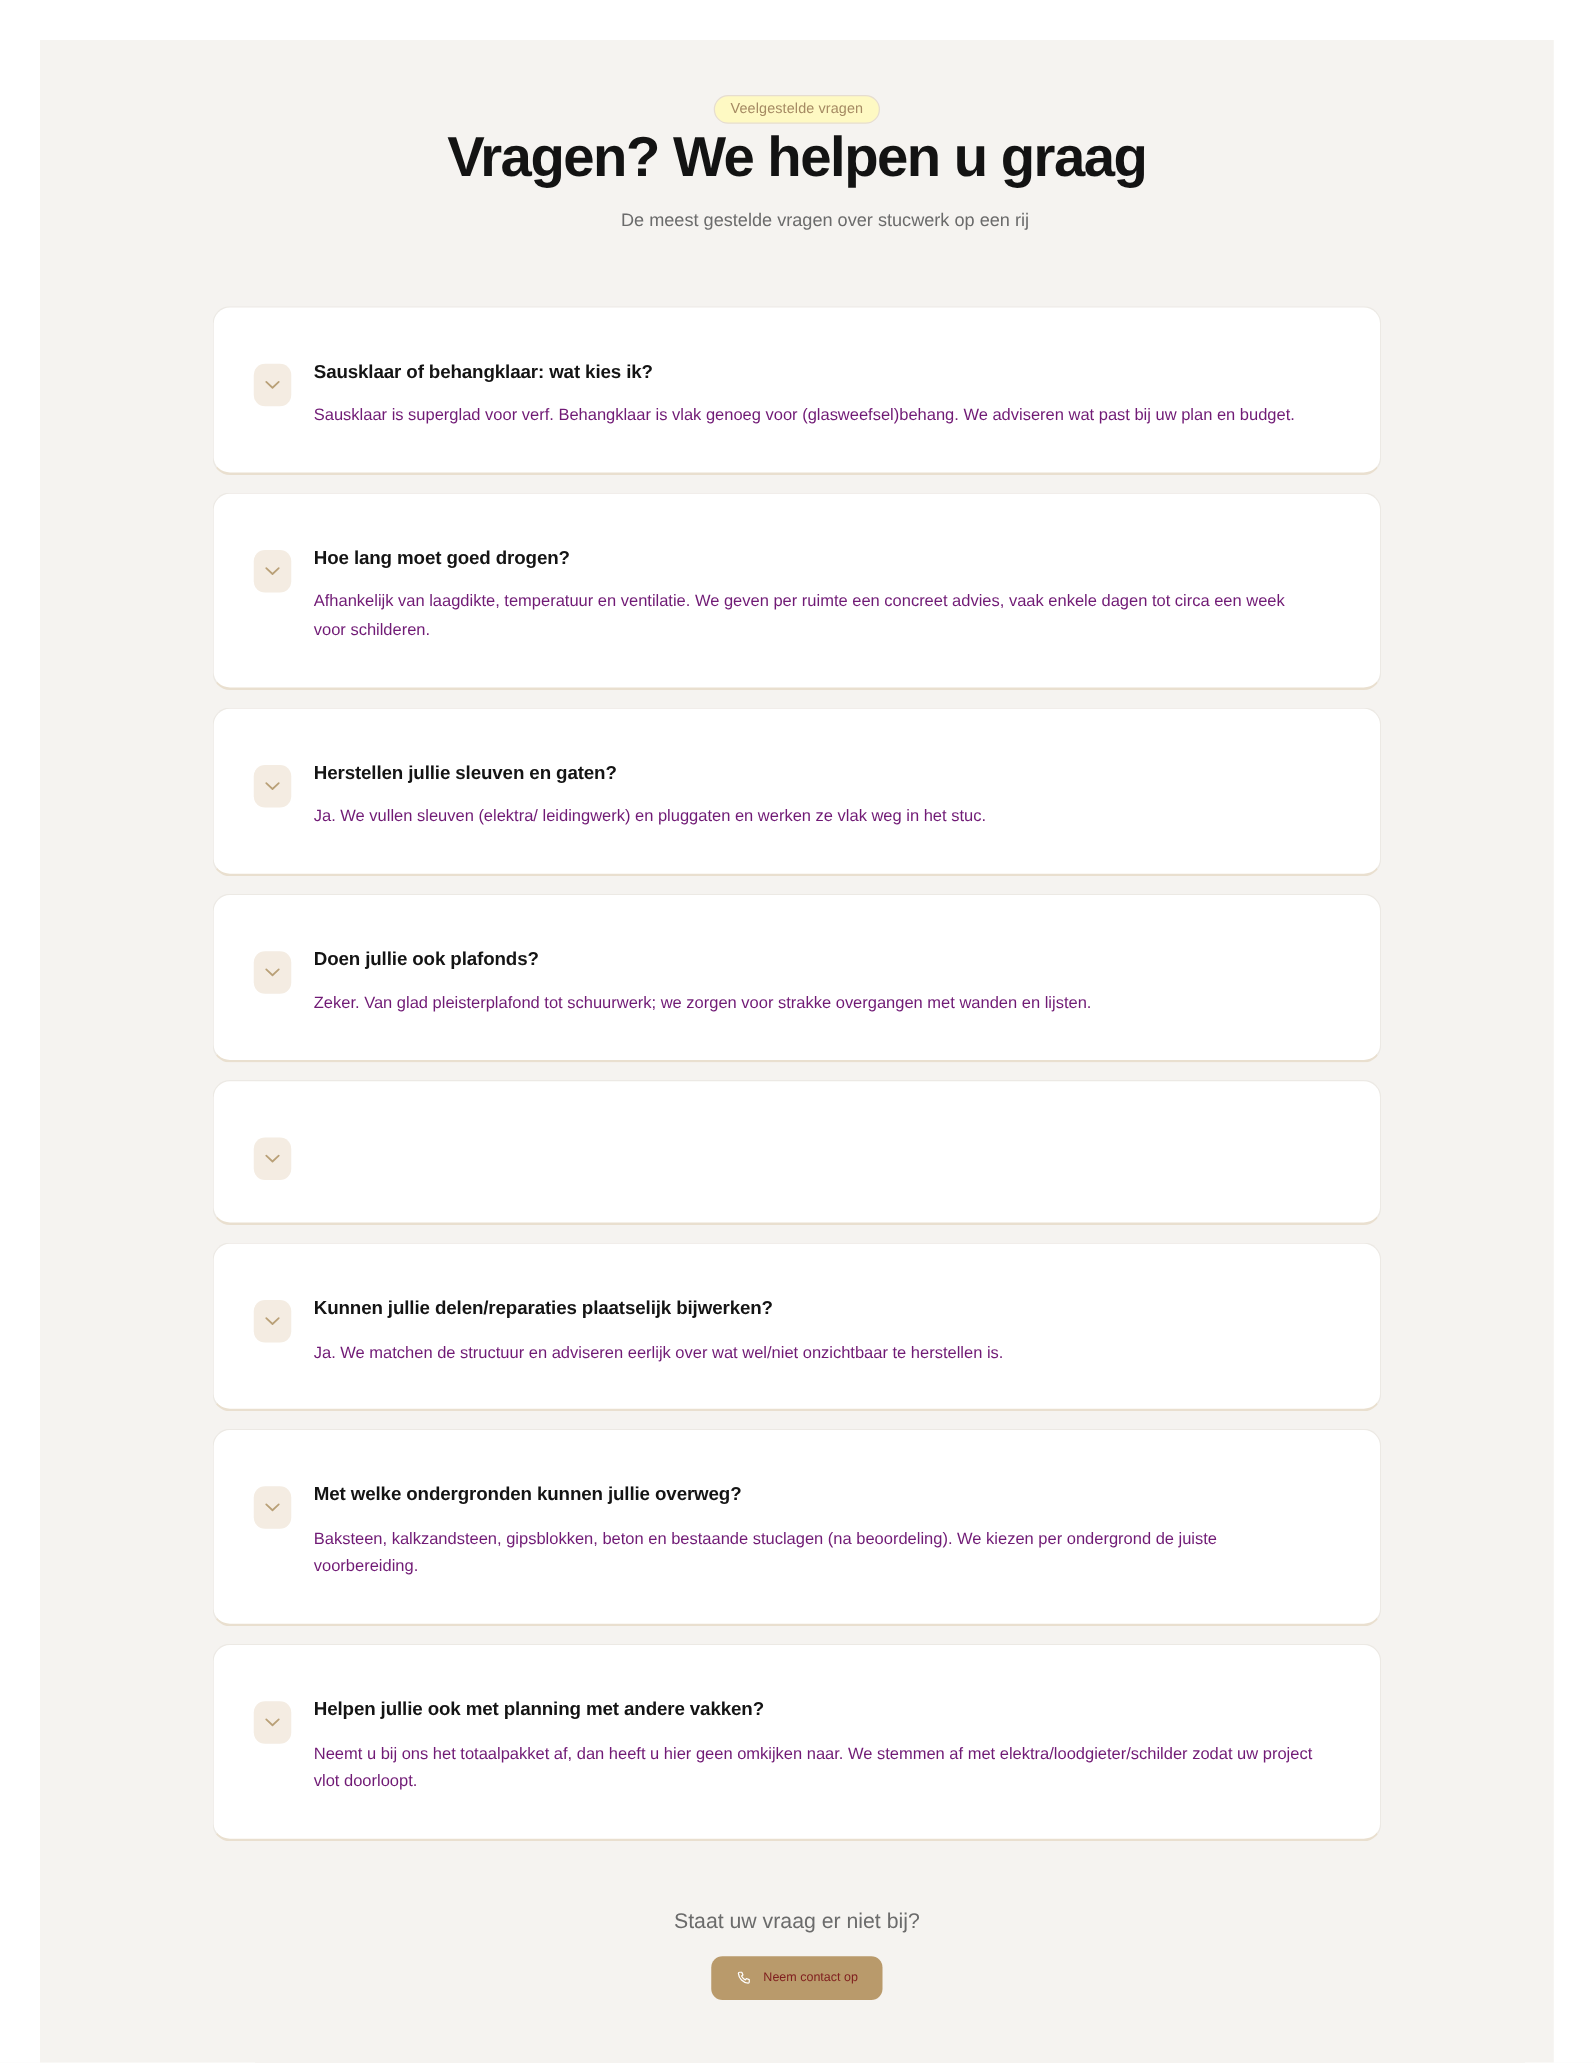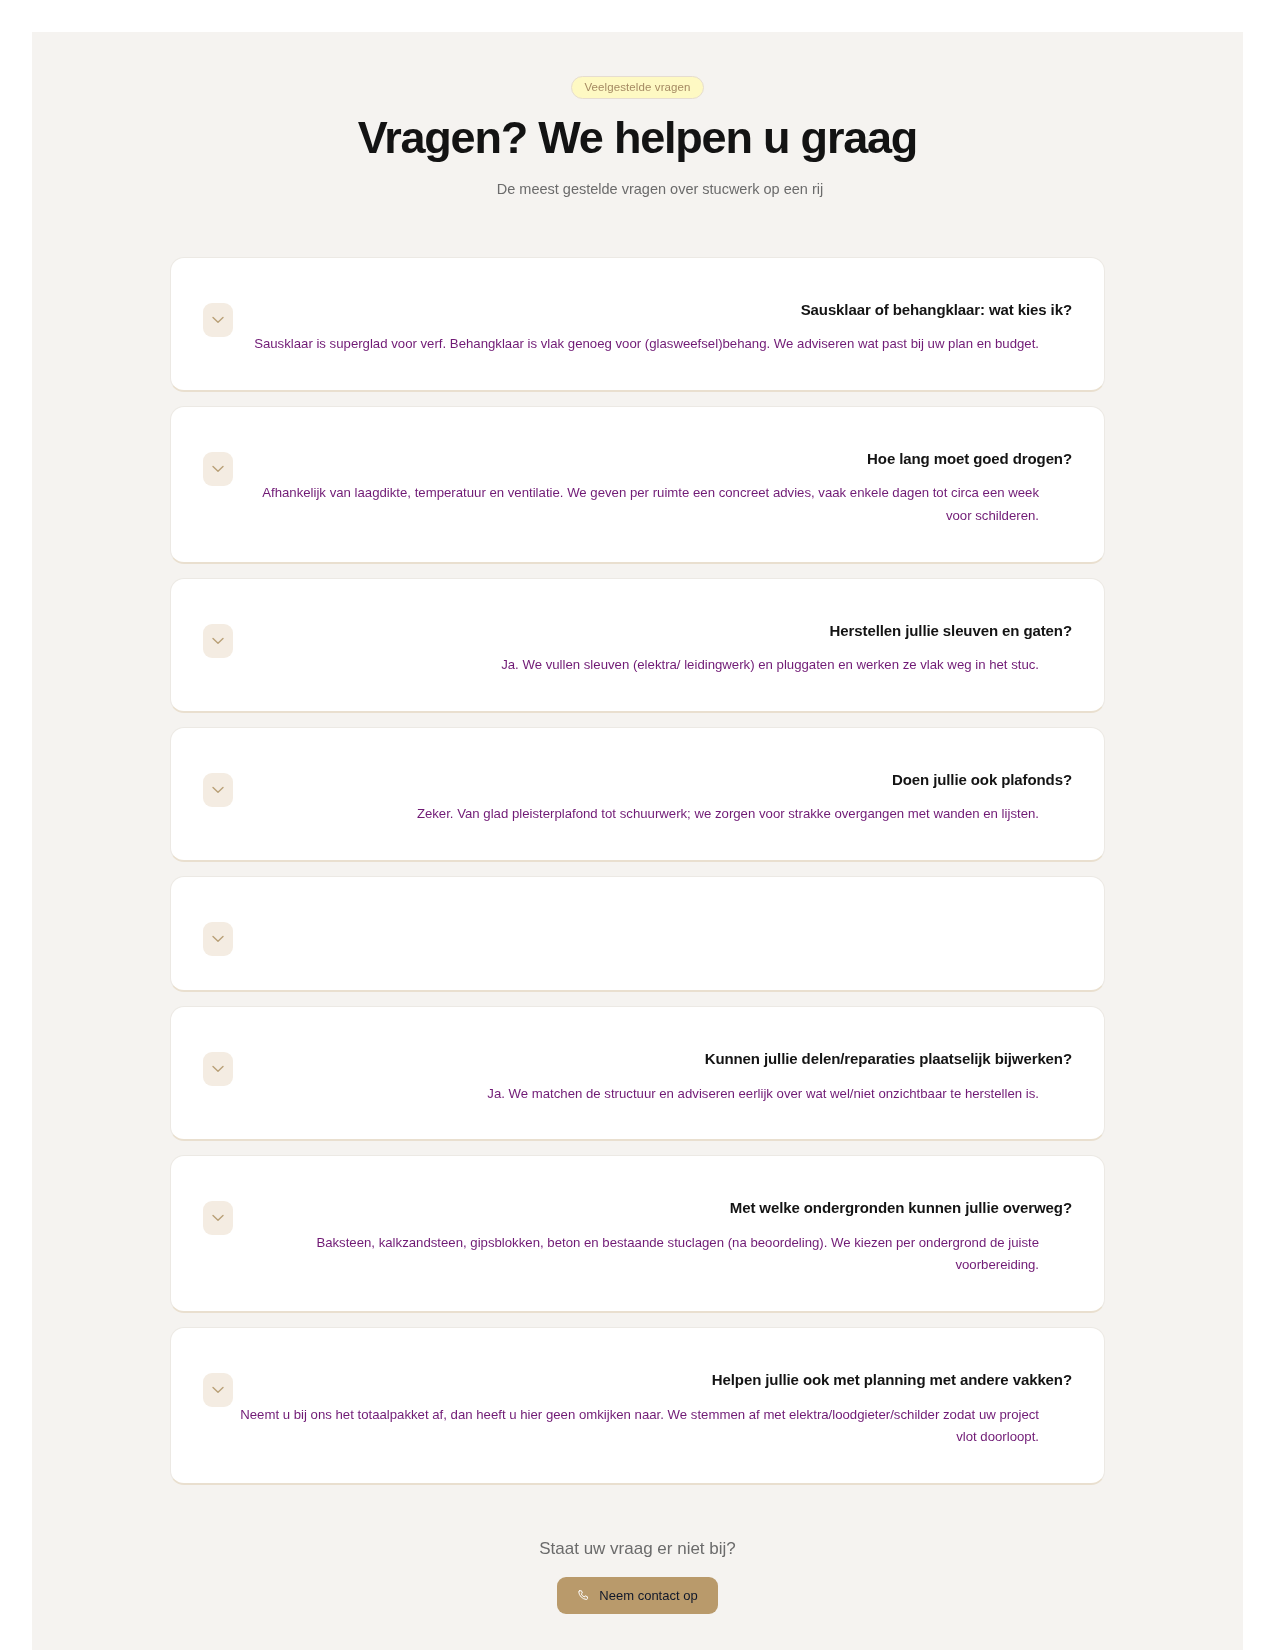--- a/index.html
+++ b/index.html
@@ -34,21 +34,21 @@
     background: #fef9c3;
     border: 1px solid #e6ddd0;
     color: #a58a63;
     font-size: 11.5px;
     letter-spacing: .1px;
     padding: 4px 12px 5px 12px;
     border-radius: 999px;
   }
 
   .title {
-    margin-top: 14px;
+    margin-top: 2px;
     font-size: 45px;
     font-weight: 700;
     letter-spacing: -1.2px;
     color: #131313;
     line-height: 1.1;
   }
 
   .subtitle {
     margin-top: 18px;
     font-size: 14.5px;
@@ -67,22 +67,21 @@
   }
 
   .faq-card {
     background: #ffffff;
     border: 1px solid #ece9e4;
     border-bottom: 2px solid #e9dfcf;
     border-radius: 14px;
     padding: 30px 32px 34px 32px;
     display: flex;
     align-items: flex-start;
-    gap: 6px;
-    text-align: right;
+    gap: 18px;
   }
 
   .chev-btn {
     flex: 0 0 auto;
     width: 30px;
     height: 34px;
     border-radius: 9px;
     background: #f4ece2;
     display: flex;
     align-items: center;
@@ -117,25 +116,25 @@
     font-size: 17px;
     color: #6b6b6b;
   }
 
   .cta-btn {
     margin-top: 18px;
     display: inline-flex;
     align-items: center;
     gap: 9px;
     background: #b99a6b;
-    color: #0f172a;
+    color: #7f1d1d;
     border: none;
     border-radius: 9px;
     padding: 11px 20px;
-    font-size: 13px;
+    font-size: 10px;
     font-family: "Liberation Sans", sans-serif;
     cursor: pointer;
   }
   .cta-btn svg { display: block; }
 </style>
 </head>
 <body>
 
 <div class="page">
   <div class="section">

